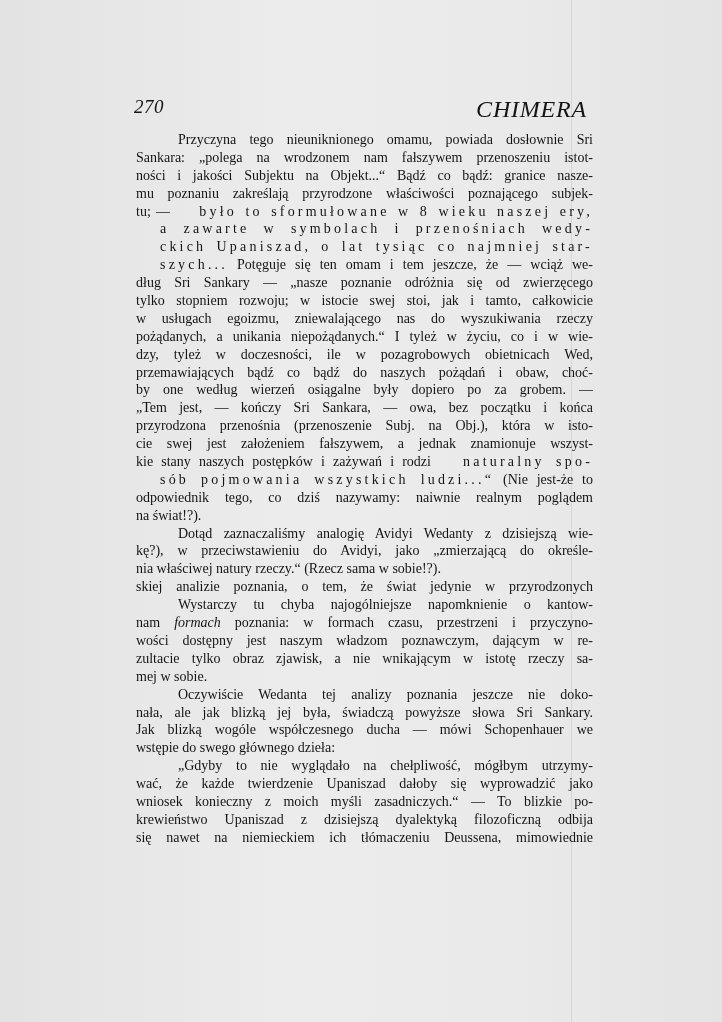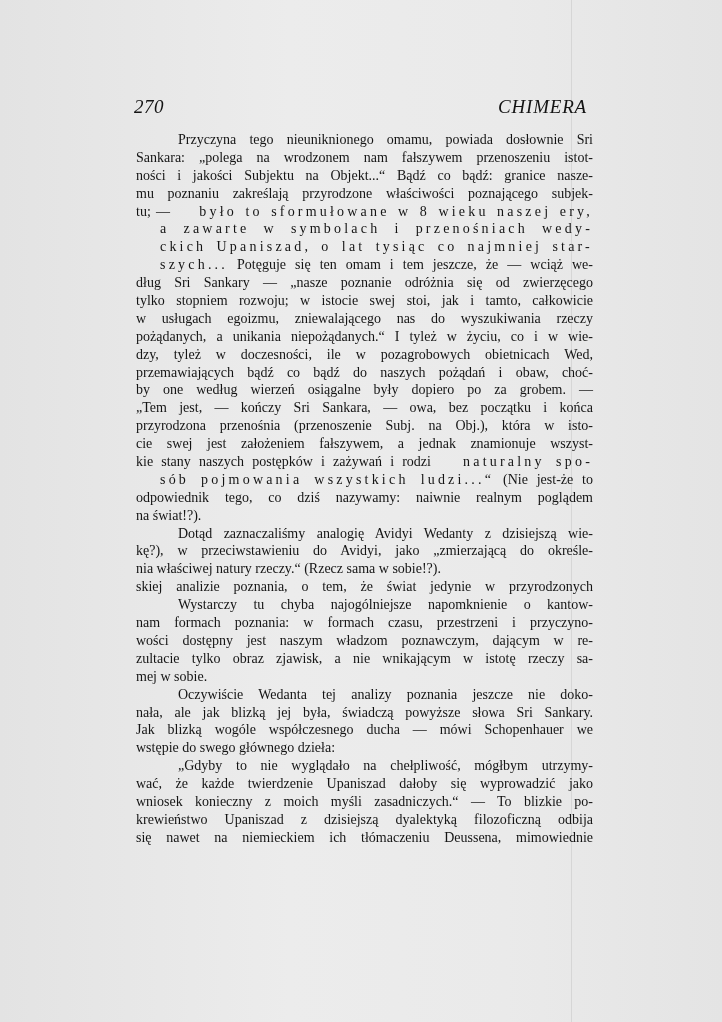--- a/index.html
+++ b/index.html
@@ -38,21 +38,21 @@
     font-style: italic;
     font-size: 19px;
     letter-spacing: 0.5px;
     margin-left: 7px;
   }
   .running-title {
     position: absolute;
     right: 0;
     top: 0;
     font-style: italic;
-    font-size: 19px;
+    font-size: 24px;
     letter-spacing: 0.8px;
   }
   .text-block {
     position: absolute;
     top: 131px;
     left: 136px;
     width: 457px;
     font-size: 14px;
     line-height: 17.9px;
   }
@@ -68,20 +68,21 @@
     padding-left: 42px;
   }
   .line.last {
     text-align-last: left;
   }
   .spaced {
     letter-spacing: 3.2px;
     padding-left: 24px;
   }
   .it {
+    font-style: italic;
   }
 </style>
 </head>
 <body>
 
 <div class="fold-line"></div>
 
 <div class="running-head">
   <span class="page-number">270</span>
   <span class="running-title">CHIMERA</span>

